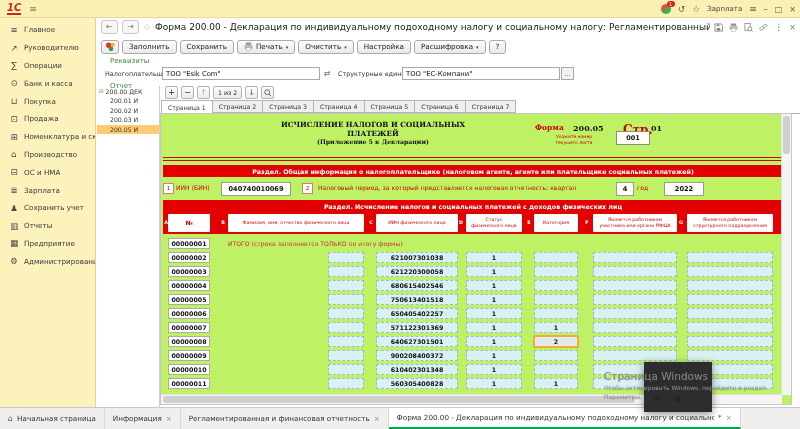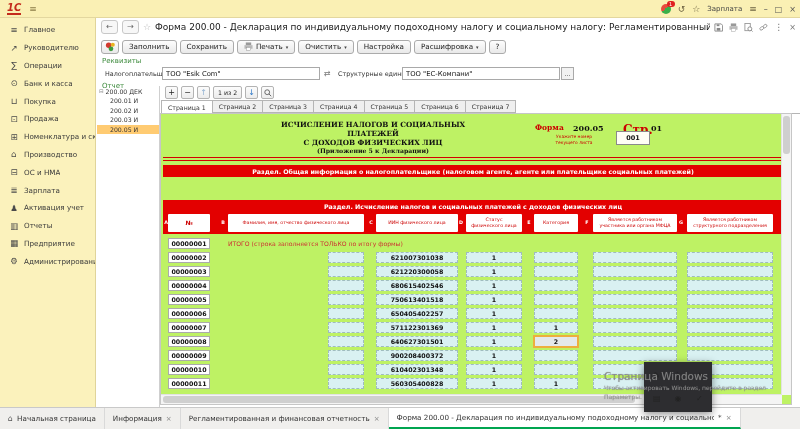--- a/index.html
+++ b/index.html
@@ -37,21 +37,21 @@
     font-size:8px;line-height:11px;text-align:center;color:#666}
   .fav-star{color:#B9B9B9;font-size:9px}
   .apphead-title{font-size:9px;color:#1a1a1a;white-space:nowrap;overflow:hidden;flex:1}
   .apphead-icons{display:flex;gap:6px;align-items:center;color:#777;font-size:9px}
   .toolbar{display:flex;gap:3px;align-items:center;padding:2px 4px;height:17px}
   .tbtn{border:1px solid #ABABAB;border-radius:3px;background:linear-gradient(#FDFDFD,#E9E9E9);
     font-size:7.2px;color:#222;padding:0 6px;height:14px;display:flex;align-items:center;gap:3px;
     font-family:"DejaVu Sans",sans-serif}
   .caret{font-size:5px;color:#444}
   .fillbtn{width:18px;justify-content:center;padding:0}
-  .grouplabel{color:#3C8A3C;font-size:7px;padding:0 5px;height:9px;line-height:9px}
+  .grouplabel{color:#3C8A3C;font-size:7px;padding:0 13px;height:9px;line-height:9px}
   .fieldsrow{position:relative;height:16px;font-size:6.4px;color:#333}
   .flabel{position:absolute;top:4px;white-space:nowrap}
   .inp{position:absolute;top:1px;height:13px;border:1px solid #A9A9A9;background:#fff;box-sizing:border-box;
     font-size:6.8px;color:#111;padding:0 3px;font-family:"DejaVu Sans",sans-serif;outline:none}
   .choosebtn{position:absolute;top:3px;font-size:8px;color:#777}
   .dotsbtn{position:absolute;top:1px;width:13px;height:13px;border:1px solid #A9A9A9;background:#F2F2F2;
     font-size:6px;line-height:11px;text-align:center;box-sizing:border-box;color:#333}
   
   .bottomarea{position:absolute;left:0;right:0;top:67px;bottom:0}
   .treepanel{position:absolute;left:0;top:1px;width:62px;bottom:0;border-right:1px solid #CFCFCF;
@@ -214,21 +214,21 @@
     <div class="side-item">
     <span class="icon">⊟</span>
     <span class="side-label">ОС и НМА</span>
   </div>
     <div class="side-item">
     <span class="icon">≣</span>
     <span class="side-label">Зарплата</span>
   </div>
     <div class="side-item">
     <span class="icon">♟</span>
-    <span class="side-label">Активация учет</span>
+    <span class="side-label">Сохранить учет</span>
   </div>
     <div class="side-item">
     <span class="icon">▥</span>
     <span class="side-label">Отчеты</span>
   </div>
     <div class="side-item">
     <span class="icon">▦</span>
     <span class="side-label">Предприятие</span>
   </div>
     <div class="side-item">
@@ -393,38 +393,47 @@
           <div class="ptab">
     <span>Страница 7</span>
   </div>
         </div>
 
       <div class="viewport">
         <div class="paper">
 
           <div class="doc-title">
             <div class="l12">ИСЧИСЛЕНИЕ НАЛОГОВ И СОЦИАЛЬНЫХ ПЛАТЕЖЕЙ</div>
-            <div class="l12">С ДОХОДОВ ФИЗИЧЕСКИХ ЛИЦ</div>
             <div class="l3">(Приложение 5 к Декларации)</div>
           </div>
 
           <div class="formarow">
             <span class="fw">Форма</span>
             <span class="fv">200.05</span>
             <span class="sw">Стр.</span>
             <span class="sv">01</span>
           </div>
           <div class="hint">Укажите номер текущего листа</div>
           <div class="sheetbox">001</div>
 
           <div class="redline rl1"></div>
           <div class="redline rl2"></div>
 
           <div class="bar bar1">Раздел. Общая информация о налогоплательщике (налоговом агенте, агенте или плательщике социальных платежей)</div>
 
+          <div class="docfields">
+            <span class="numbox n1">1</span>
+            <span class="dlabel dl1">ИИН (БИН)</span>
+            <span class="vbox v1">040740010069</span>
+            <span class="numbox n2">2</span>
+            <span class="dlabel dl2">Налоговый период, за который представляется налоговая отчетность: квартал</span>
+            <span class="vbox v2">4</span>
+            <span class="dlabel dly">год</span>
+            <span class="vbox v3">2022</span>
+          </div>
 
           <div class="bar bar2">Раздел. Исчисление налогов и социальных платежей с доходов физических лиц</div>
 
           <div class="thead">
             <span class="col-letter la">A</span>
             <div class="hbox ha">№</div>
             <span class="col-letter lb">B</span>
             <div class="hbox hb">Фамилия, имя, отчество физического лица</div>
             <span class="col-letter lc">C</span>
             <div class="hbox hc">ИИН физического лица</div>

